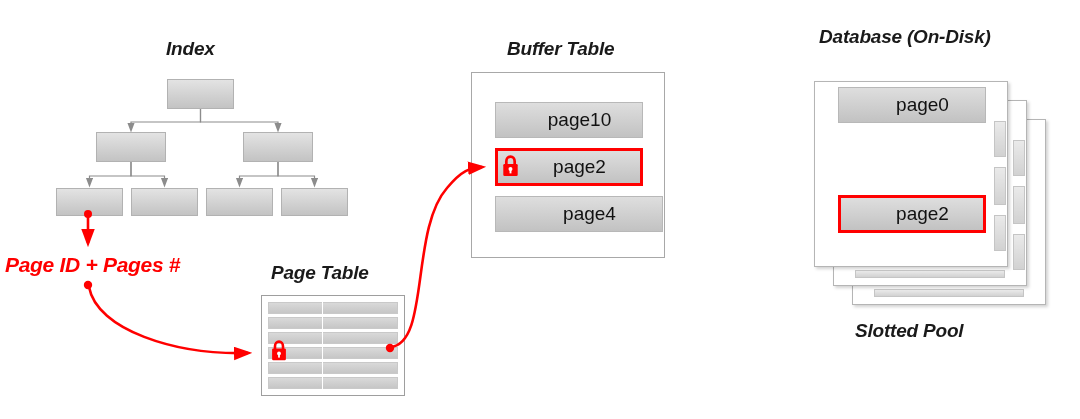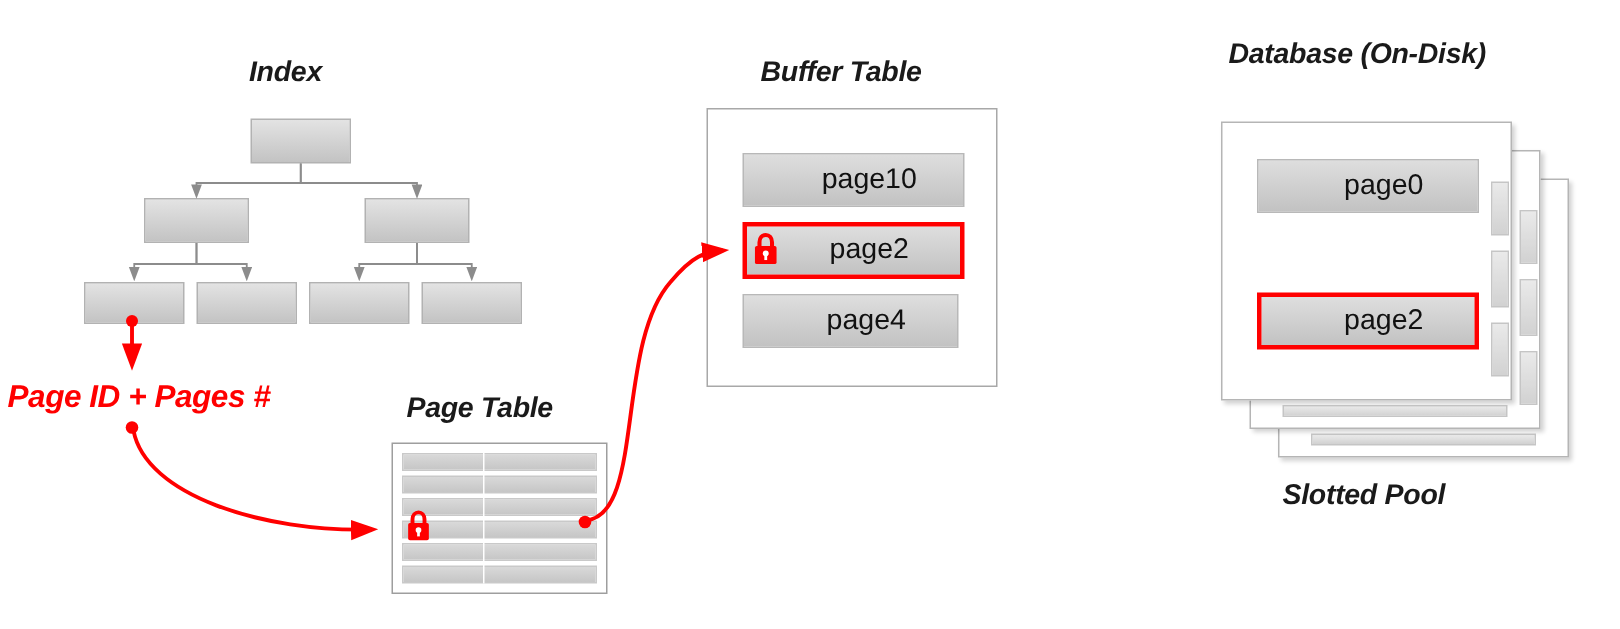--- a/index.html
+++ b/index.html
@@ -147,21 +147,21 @@
   </div>
 
   <div class="title" style="left:507px; top:38px;">Buffer Table</div>
 
   <div class="frame" style="left:471px; top:72px; width:194px; height:186px;"></div>
 
   <div class="pagerow" style="left:495px; top:102px; width:148px; height:36px;">page10</div>
 
   <div class="pagerow hl" style="left:495px; top:148px; width:148px; height:38px;">page2</div>
 
-  <div class="pagerow" style="left:495px; top:196px; width:144px; height:36px;">page4</div>
+  <div class="pagerow" style="left:495px; top:196px; width:168px; height:36px;">page4</div>
 
   <div class="lock" style="left:500px; top:155px;">
     <svg width="21" height="24" viewBox="0 0 20 23">
       <path d="M6 9 V6.2 C6 3.4 7.8 1.6 10 1.6 C12.2 1.6 14 3.4 14 6.2 V9" fill="none" stroke="#ff0000" stroke-width="2.6"></path>
       <rect x="3.1" y="8.6" width="13.8" height="11.6" rx="1.2" fill="#ff0000"></rect>
       <circle cx="10" cy="13.4" r="1.9" fill="#ffffff"></circle>
       <rect x="9.1" y="13.4" width="1.8" height="4.2" fill="#ffffff"></rect>
     </svg>
   </div>
 
@@ -173,21 +173,21 @@
 
   <div class="gbox" style="left:1013px; top:140px; width:12px; height:36px; opacity:0.75;"></div>
   <div class="gbox" style="left:1013px; top:186px; width:12px; height:38px; opacity:0.75;"></div>
   <div class="gbox" style="left:1013px; top:234px; width:12px; height:36px; opacity:0.75;"></div>
   <div class="gbox" style="left:994px; top:121px; width:12px; height:36px; opacity:0.75;"></div>
   <div class="gbox" style="left:994px; top:167px; width:12px; height:38px; opacity:0.75;"></div>
   <div class="gbox" style="left:994px; top:215px; width:12px; height:36px; opacity:0.75;"></div>
   <div class="gbox" style="left:855px; top:270px; width:150px; height:8px; opacity:0.75;"></div>
   <div class="gbox" style="left:874px; top:289px; width:150px; height:8px; opacity:0.75;"></div>
 
-  <div class="pagerow" style="left:838px; top:106px; width:148px; height:36px;">page0</div>
+  <div class="pagerow" style="left:838px; top:87px; width:148px; height:36px;">page0</div>
 
 
   <div class="pagerow hl" style="left:838px; top:195px; width:148px; height:38px;">page2</div>
 
   <div class="title" style="left:855px; top:320px;">Slotted Pool</div>
 
   <svg class="overlay">
     <defs>
       <marker id="gtri" markerWidth="8" markerHeight="8" refX="4.2" refY="3" orient="auto">
         <path d="M0,0 L8,3 L0,6 z" fill="#8c8c8c"></path>

